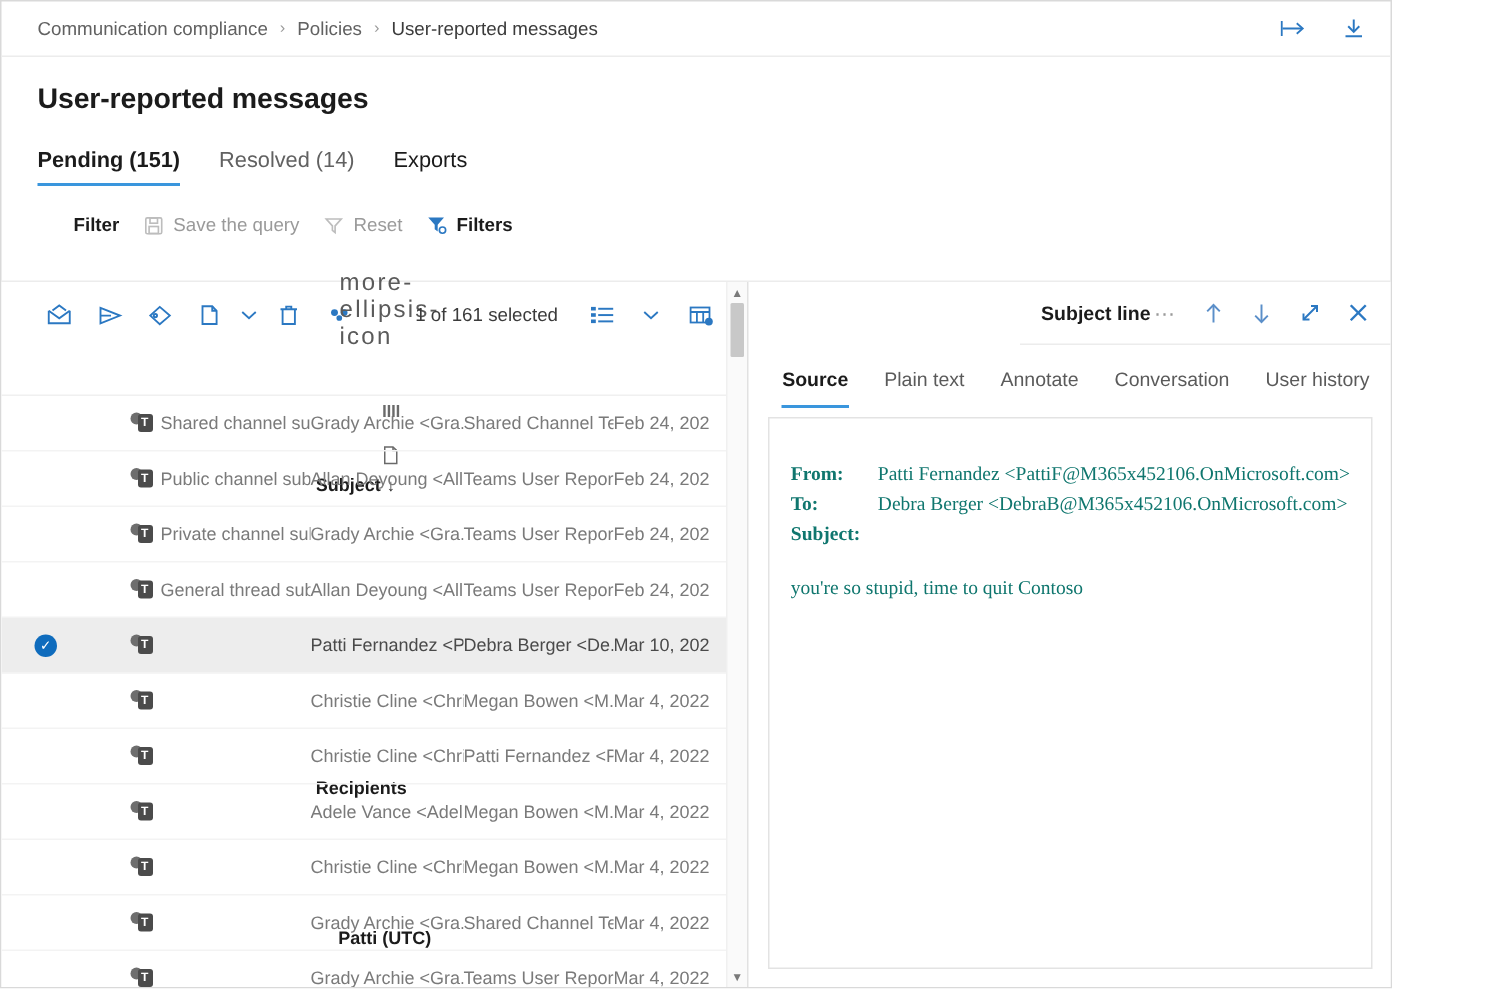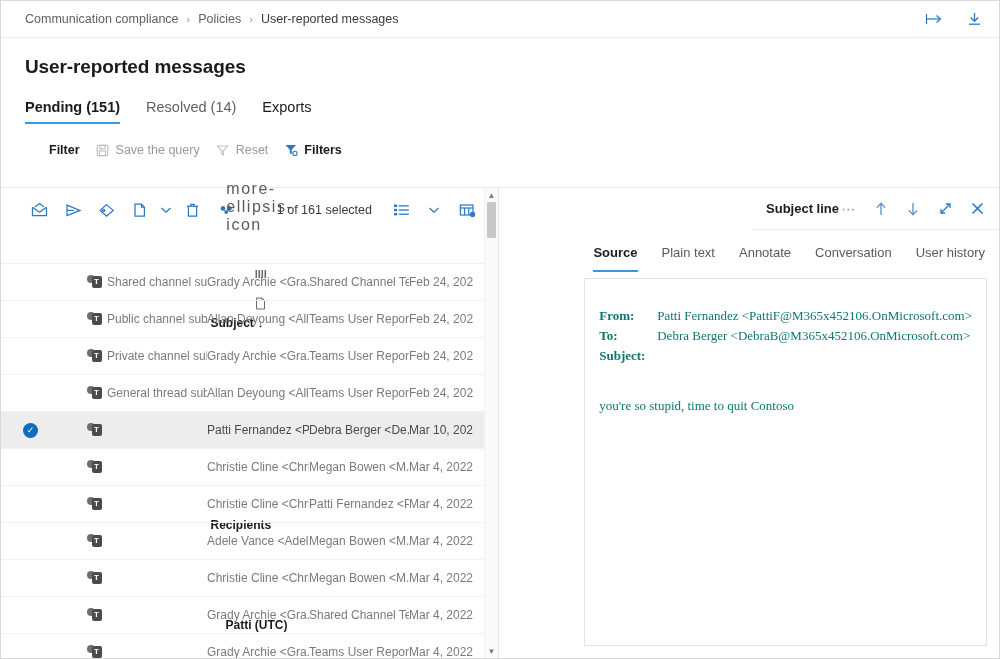--- a/index.html
+++ b/index.html
@@ -4,21 +4,21 @@
 <style>
   * { box-sizing: border-box; margin: 0; padding: 0; }
   html, body {
     width: 1000px; height: 659px;
     font-family: "Liberation Sans", sans-serif;
     background: #ffffff;
     overflow: hidden;
   }
   .app {
     position: relative;
-    width: 1000px; height: 659px;
+    width: 928px; height: 659px;
     border: 1px solid #d9d9d9;
     background: #fff;
   }
 
   
   .topbar {
     height: 37px;
     display: flex; align-items: center;
     padding: 0 14px 0 24px;
     border-bottom: 1px solid #ececec;
@@ -201,21 +201,21 @@
     flex: 1; margin: 6px 12px 12px 6px;
     border: 1px solid #e3e3e3;
     padding: 28px 14px;
     font-family: "Liberation Serif", serif;
     font-size: 13px; color: #0f766e;
     overflow: hidden;
   }
   .mailhdr { display: flex; margin-bottom: 1px; line-height: 1.45; }
   .mh-key { font-weight: bold; width: 58px; flex: 0 0 58px; }
   .mh-val { }
-  .mailbody { margin-top: 30px; line-height: 1.5; }
+  .mailbody { margin-top: 16px; line-height: 1.5; }
 </style>
 </head>
 <body>
 
 <div class="app">
 
   <div class="topbar">
     <div class="breadcrumb">
       <span class="crumb">Communication compliance</span>
       <span class="crumb-sep">›</span>

